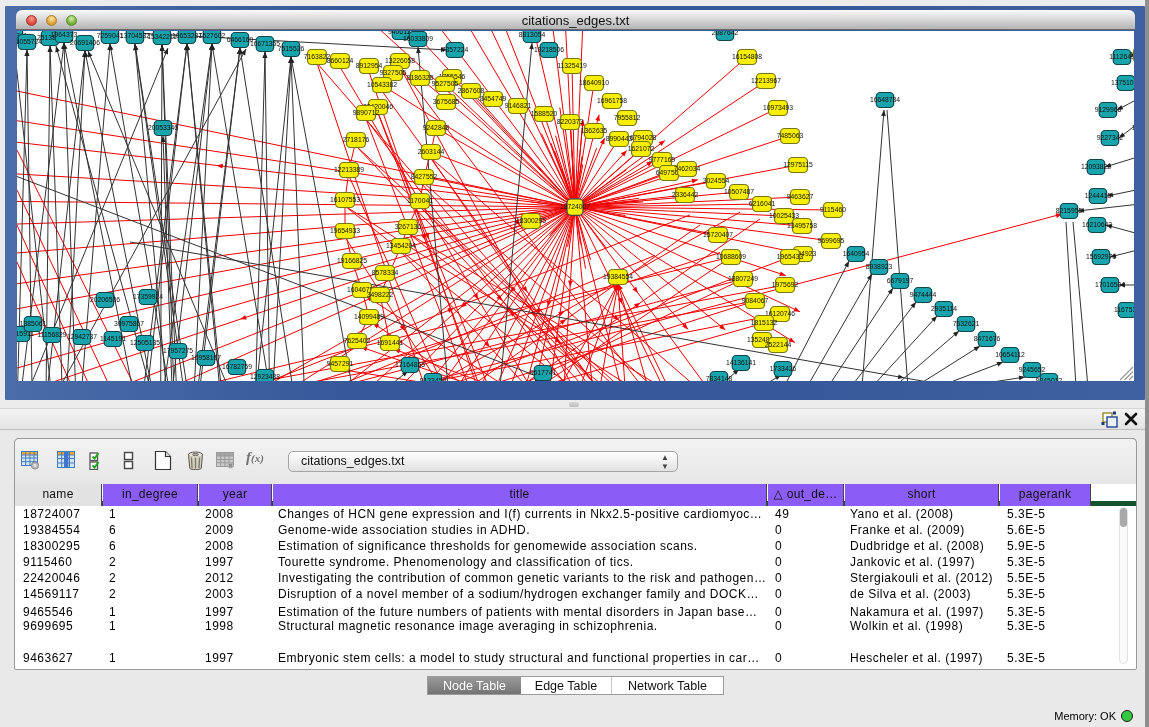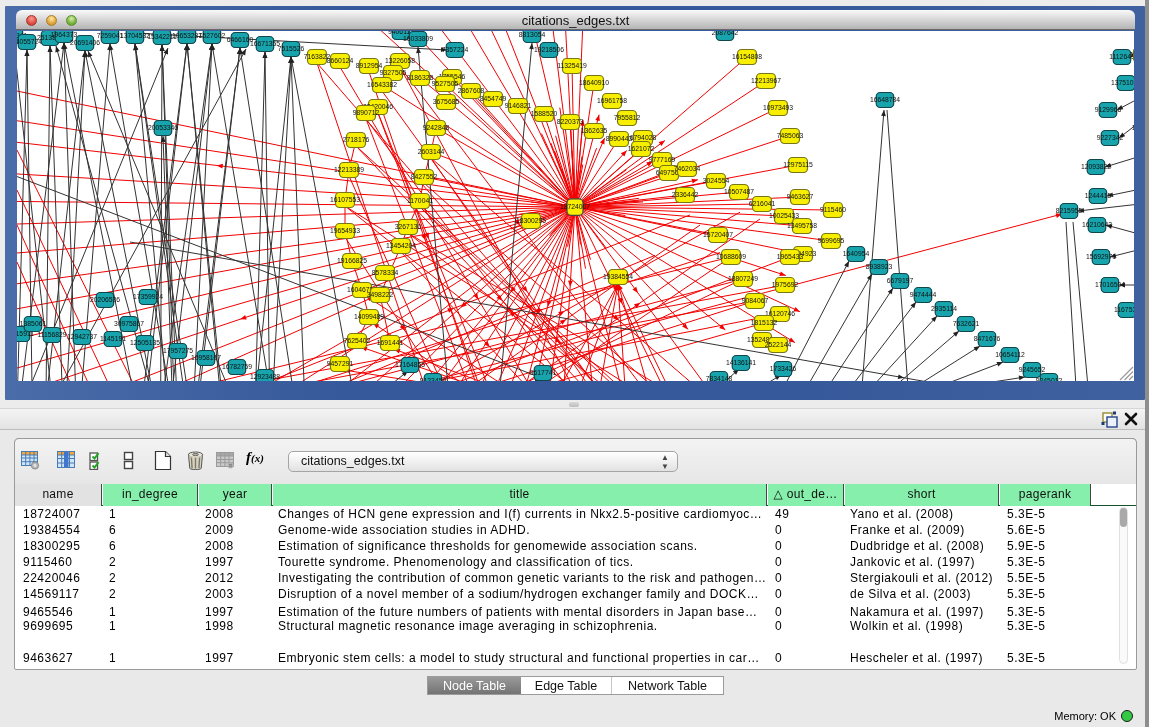--- a/index.html
+++ b/index.html
@@ -16,22 +16,22 @@
 #canvas{position:absolute;left:12px;top:25px;width:1117px;height:350px;background:#fff;overflow:hidden}
 
 #tphead{position:absolute;left:0;top:408px;width:1145px;height:22px;background:linear-gradient(#f4f4f4,#e3e3e3);border-top:1px solid #d6d6d6;border-bottom:1px solid #bdbdbd}
 #tphead .t{position:absolute;left:8px;top:20px;font-size:12px;color:#222}
 #tpbody{position:absolute;left:0;top:430px;width:1145px;height:297px;background:#e9e9e9}
 #container{position:absolute;left:14px;top:438px;width:1123px;height:232px;background:#fff;border:1px solid #9a9a9a;border-radius:5px 5px 2px 2px}
 #toolbar{position:absolute;left:14px;top:438px;width:1123px;height:46px;background:linear-gradient(#f3f3f3,#e6e6e6);border-radius:5px 5px 0 0;border:1px solid #9a9a9a;border-bottom:none}
 #combo{position:absolute;left:288px;top:451px;width:390px;height:21px;background:linear-gradient(#fff,#e2e2e2);border:1px solid #a5a5a5;border-radius:5px;font-size:12.5px;color:#111;padding:2px 0 0 12px}
 #combo .arr{position:absolute;right:8px;top:1px;font-size:8px;color:#444;line-height:9px;letter-spacing:0}
 
-#thead{position:absolute;left:15px;top:484px;width:1121px;height:22px;background:#fff;border-bottom:1px solid #14532d}
-#thead .h{position:absolute;top:0;height:22px;font-size:12px;letter-spacing:0.3px;color:#111;text-align:center;line-height:21px;border-right:1px solid #444;background:#86efac}
+#thead{position:absolute;left:15px;top:484px;width:1121px;height:22px;background:#fff;border-bottom:5px solid #14532d}
+#thead .h{position:absolute;top:0;height:22px;font-size:12px;letter-spacing:0.3px;color:#111;text-align:center;line-height:21px;border-right:1px solid #444;background:#8b5cf6}
 #thead .g{background:#e2e2e2}
 .tr{position:absolute;left:15px;width:1121px;height:16px;font-size:12px;letter-spacing:0.5px;color:#000;background:#fff}
 .tr span{position:absolute;top:0.5px;white-space:nowrap}
 .c0{left:8px}.c1{left:94px}.c2{left:190px}.c3{left:263px}.c4{left:760px}.c5{left:835px}.c6{left:992px}
 
 #vsb{position:absolute;left:1119px;top:507px;width:9px;height:157px;background:#fafafa;border:1px solid #e0e0e0;border-radius:5px}
 #vsbt{position:absolute;left:1120px;top:508px;width:7px;height:19px;background:#a9a9a9;border-radius:4px}
 
 #tabs{position:absolute;left:427px;top:676px;height:19px;border:1px solid #9b9b9b;border-radius:0;background:#fff;display:flex;overflow:hidden}
 #tabs .tab{font-size:12.5px;color:#111;text-align:center;line-height:18px;height:19px}
@@ -837,21 +837,21 @@
   <path d="M2.6 5.2l1.2 12.2c1.7 1.6 9.7 1.6 11.4 0l1.2-12.2" fill="#d7d3c2" stroke="#555"></path>
   <path d="M5.4 6.5l0.7 10.6M9.5 6.8v10.6M13.6 6.5l-0.7 10.6" stroke="#7c7868" stroke-width="1.4"></path>
 </svg>
 <svg class="icon" style="left:216px" width="19" height="19" viewBox="0 0 19 19">
   <rect x="0.5" y="1.5" width="17" height="14" fill="#c9c9c9" stroke="#9a9a9a"></rect>
   <rect x="0.5" y="1.5" width="17" height="3.5" fill="#a8a8a8" stroke="#9a9a9a"></rect>
   <path d="M4.7 2v13M8.9 2v13M13 2v13M1 8.5h16M1 11.7h16" stroke="#9a9a9a" stroke-width="1"></path>
   <circle cx="14.5" cy="14.5" r="3" fill="#b5b5b5"></circle>
       <path d="M13 13l3 3M16 13l-3 3" stroke="#888" stroke-width="1.2"></path>
 </svg>
-<div class="abs" style="left:246px;top:449px;font-family:'Liberation Serif',serif;font-style:italic;font-weight:bold;font-size:15px;color:#000000">f<span style="font-size:11px">(x)</span></div>
+<div class="abs" style="left:246px;top:449px;font-family:'Liberation Serif',serif;font-style:italic;font-weight:bold;font-size:15px;color:#737373">f<span style="font-size:11px">(x)</span></div>
   <div id="combo">citations_edges.txt<span class="arr">▲<br>▼</span></div>
   <div id="thead">
     <div class="h g" style="left:0;width:87px">name</div>
     <div class="h" style="left:88px;width:95px">in_degree</div>
     <div class="h" style="left:184px;width:73px">year</div>
     <div class="h" style="left:258px;width:494px">title</div>
     <div class="h" style="left:753px;width:76px">△ out_de…</div>
     <div class="h" style="left:830px;width:154px">short</div>
     <div class="h" style="left:985px;width:91px">pagerank</div>
   </div>

